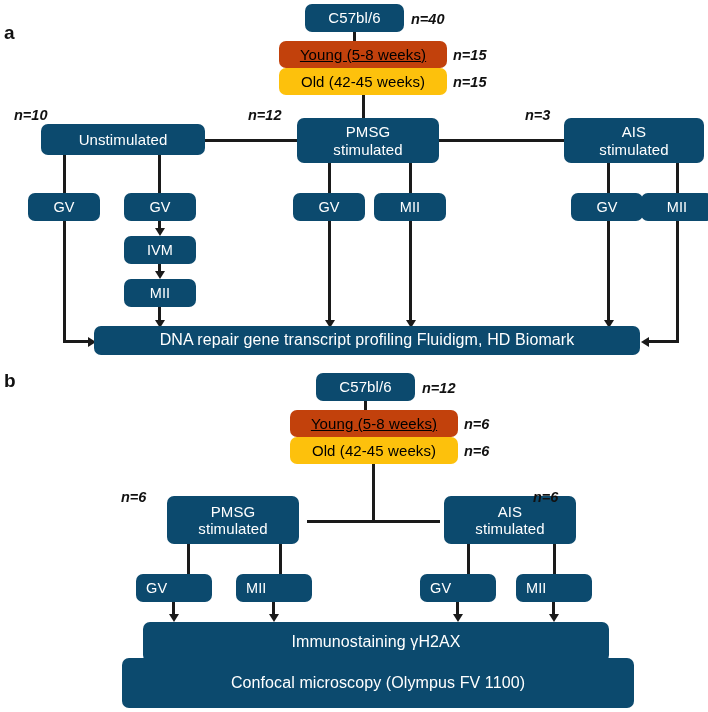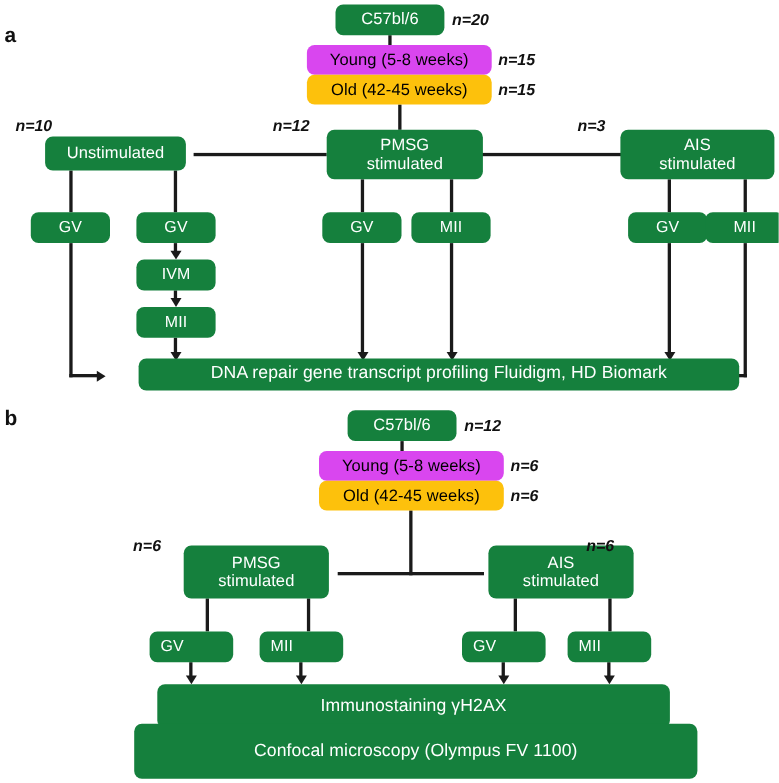--- a/index.html
+++ b/index.html
@@ -27,22 +27,22 @@
     align-items: center;
     justify-content: center;
     text-align: center;
     color: #ffffff;
     font-size: 15px;
     line-height: 1.16;
     letter-spacing: 0.1px;
     z-index: 3;
     white-space: nowrap;
   }
-  .box.blue   { background: #15803d; }
-  .box.green  { background: #d946ef; color: #000000; }
+  .box.blue   { background: #0c4a6e; }
+  .box.green  { background: #c2410c; color: #000000; text-decoration: underline; }
   .box.orange { background: #FDC10C; color: #000000; }
   .box.leftal { justify-content: flex-start; padding-left: 10px; text-align: left; }
   .box.small  { font-size: 14.5px; }
   .box.wide   { font-size: 16px; }
 
   
   .line {
     position: absolute;
     background: #1a1a1a;
     z-index: 1;
@@ -95,37 +95,37 @@
   }
 </style>
 </head>
 <body>
 
 <div id="figure">
 
   <div class="panel-label" style="left:4px; top:22px;">a</div>
 
   <div class="box blue" style="left:305px; top:4px; width:99px; height:28px;">C57bl/6</div>
-  <div class="nlabel" style="left:411px; top:11px;">n=20</div>
+  <div class="nlabel" style="left:411px; top:11px;">n=40</div>
 
   <div class="line vline" style="left:353px; top:32px; height:10px;"></div>
 
   <div class="box green" style="left:279px; top:41px; width:168px; height:27px;">Young (5-8 weeks)</div>
   <div class="nlabel" style="left:453px; top:47px;">n=15</div>
 
   <div class="box orange" style="left:279px; top:68px; width:168px; height:27px;">Old (42-45 weeks)</div>
   <div class="nlabel" style="left:453px; top:74px;">n=15</div>
 
   <div class="line vline" style="left:362px; top:95px; height:23px;"></div>
 
   <div class="line hline" style="left:176px; top:139px; width:121px;"></div>
   <div class="line hline" style="left:438px; top:139px; width:127px;"></div>
 
   <div class="nlabel" style="left:14px; top:107px;font-style:italic;">n=10</div>
-  <div class="box blue" style="left:41px; top:124px; width:128px; height:31px;">Unstimulated</div>
+  <div class="box blue" style="left:41px; top:124px; width:164px; height:31px;">Unstimulated</div>
 
   <div class="nlabel" style="left:248px; top:107px;">n=12</div>
   <div class="box blue" style="left:297px; top:118px; width:142px; height:45px; flex-direction:column;">
     <span>PMSG</span>
     <span>stimulated</span>
   </div>
 
   <div class="nlabel" style="left:525px; top:107px;">n=3</div>
   <div class="box blue" style="left:564px; top:118px; width:140px; height:45px; flex-direction:column;">
     <span>AIS</span>
@@ -167,21 +167,21 @@
   <div class="line vline" style="left:409px; top:221px; height:103px;"></div>
   <div class="arrow-down" style="left:406px; top:320px;"></div>
 
   <div class="line vline" style="left:607px; top:221px; height:103px;"></div>
   <div class="arrow-down" style="left:604px; top:320px;"></div>
 
   <div class="line vline" style="left:676px; top:221px; height:122px;"></div>
   <div class="line hline" style="left:648px; top:340px; width:31px;"></div>
   <div class="arrow-left" style="left:641px; top:337px;"></div>
 
-  <div class="box blue wide" style="left:94px; top:326px; width:546px; height:29px;margin-left:32px;">DNA repair gene transcript profiling Fluidigm, HD Biomark</div>
+  <div class="box blue wide" style="left:94px; top:326px; width:546px; height:29px;">DNA repair gene transcript profiling Fluidigm, HD Biomark</div>
 
   <div class="panel-label" style="left:4px; top:370px;">b</div>
 
   <div class="box blue" style="left:316px; top:373px; width:99px; height:28px;">C57bl/6</div>
   <div class="nlabel" style="left:422px; top:380px;">n=12</div>
 
   <div class="line vline" style="left:364px; top:401px; height:10px;"></div>
 
   <div class="box green" style="left:290px; top:410px; width:168px; height:27px;">Young (5-8 weeks)</div>
   <div class="nlabel" style="left:464px; top:416px;">n=6</div>

